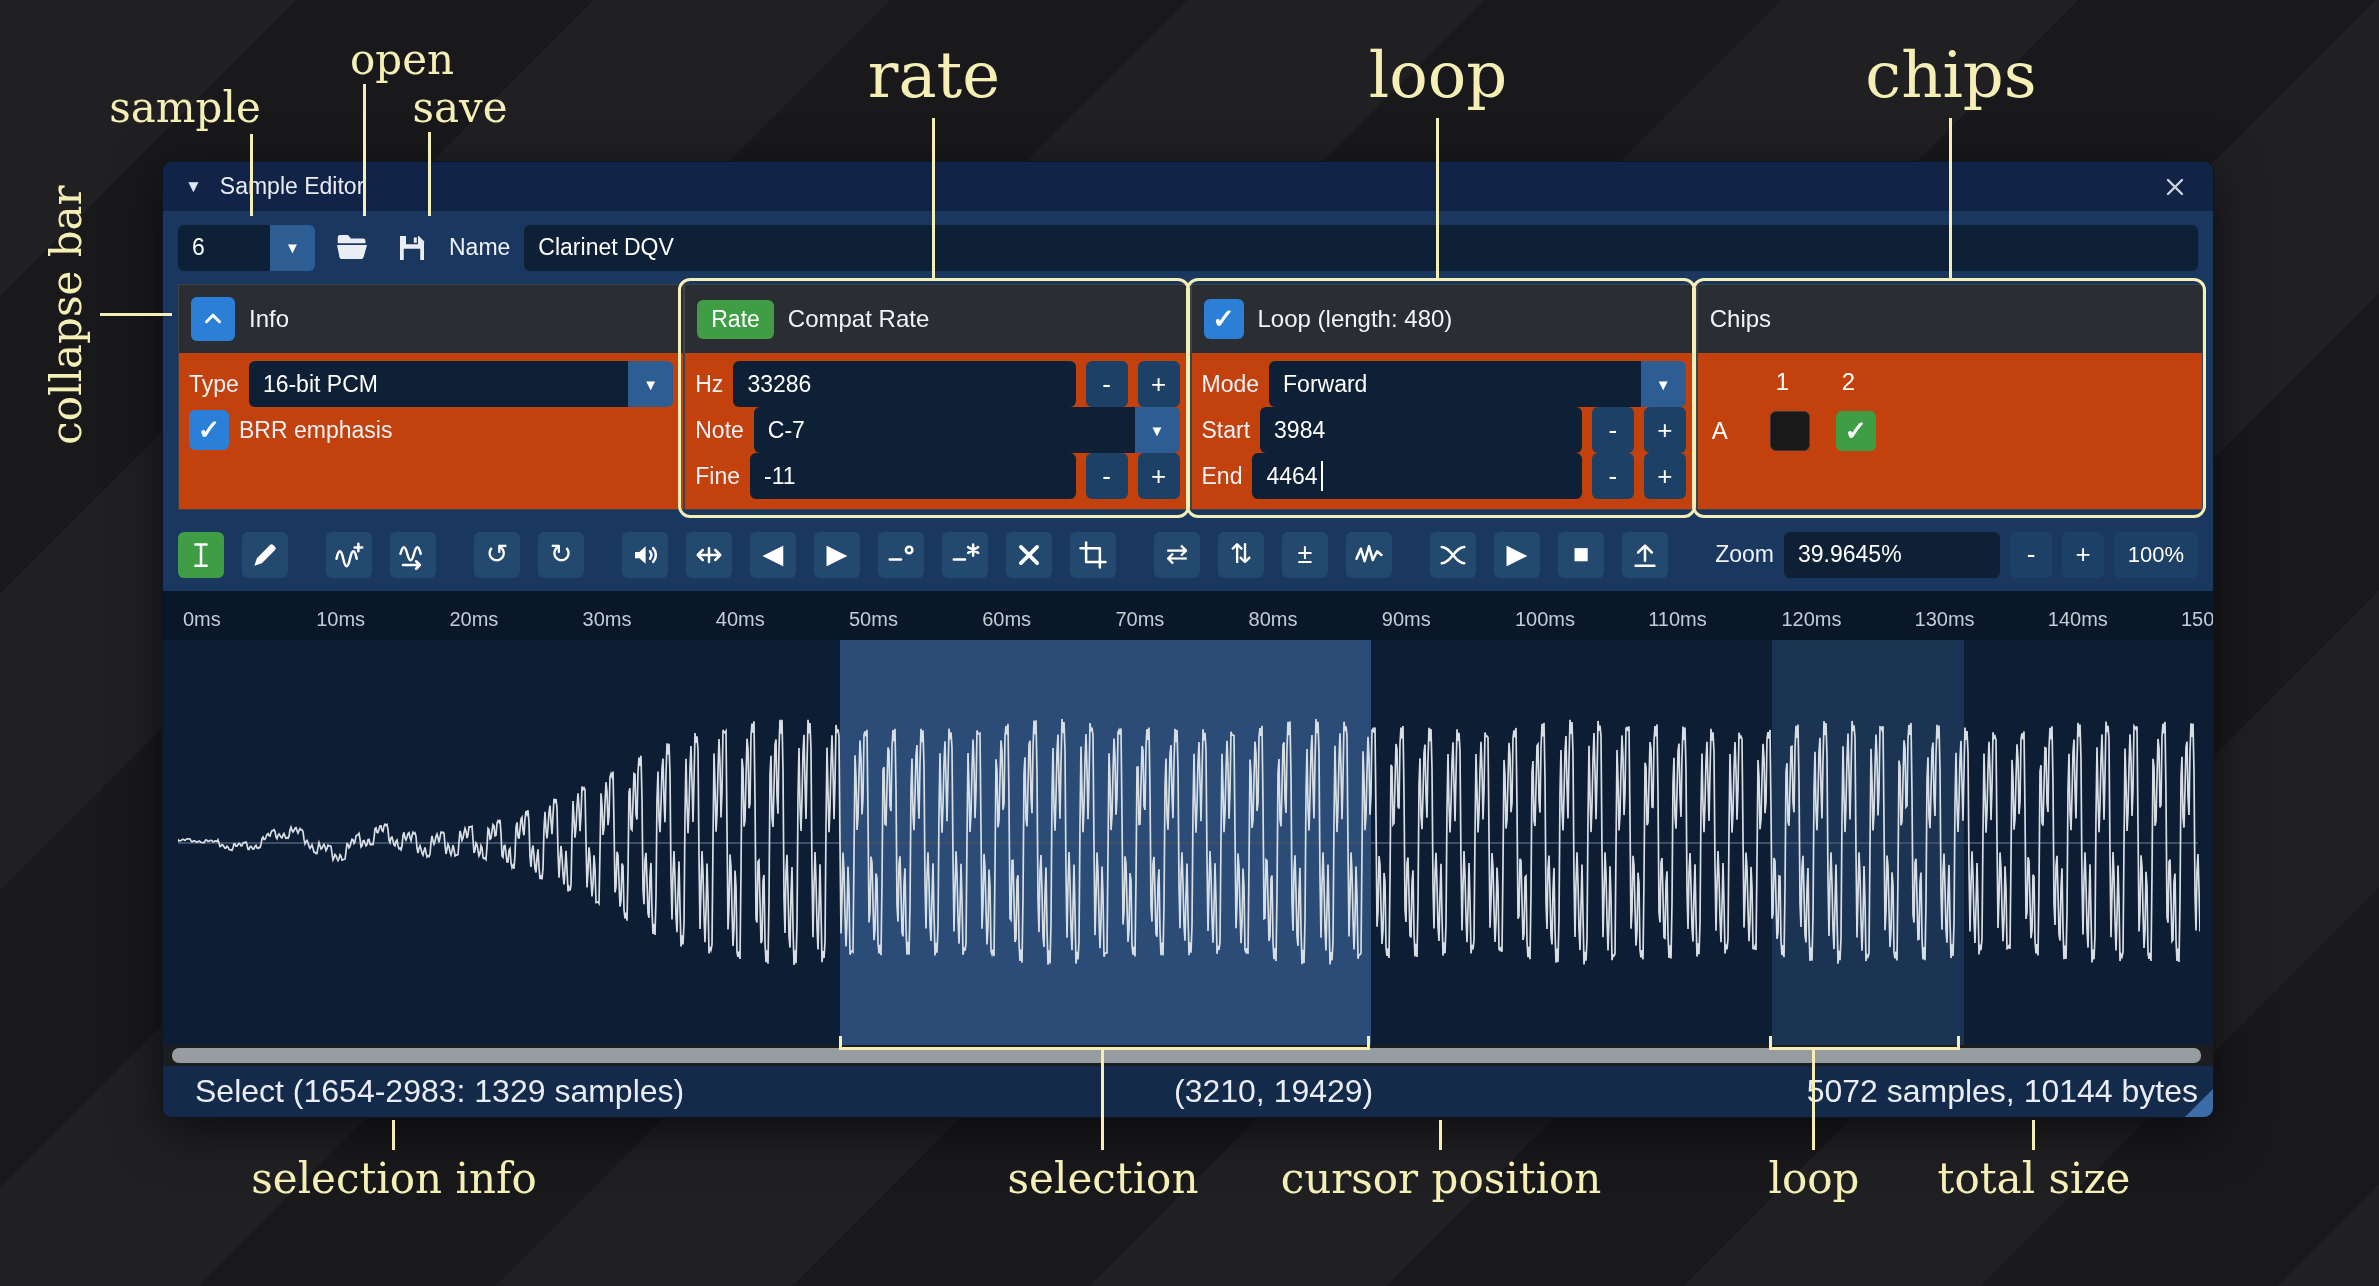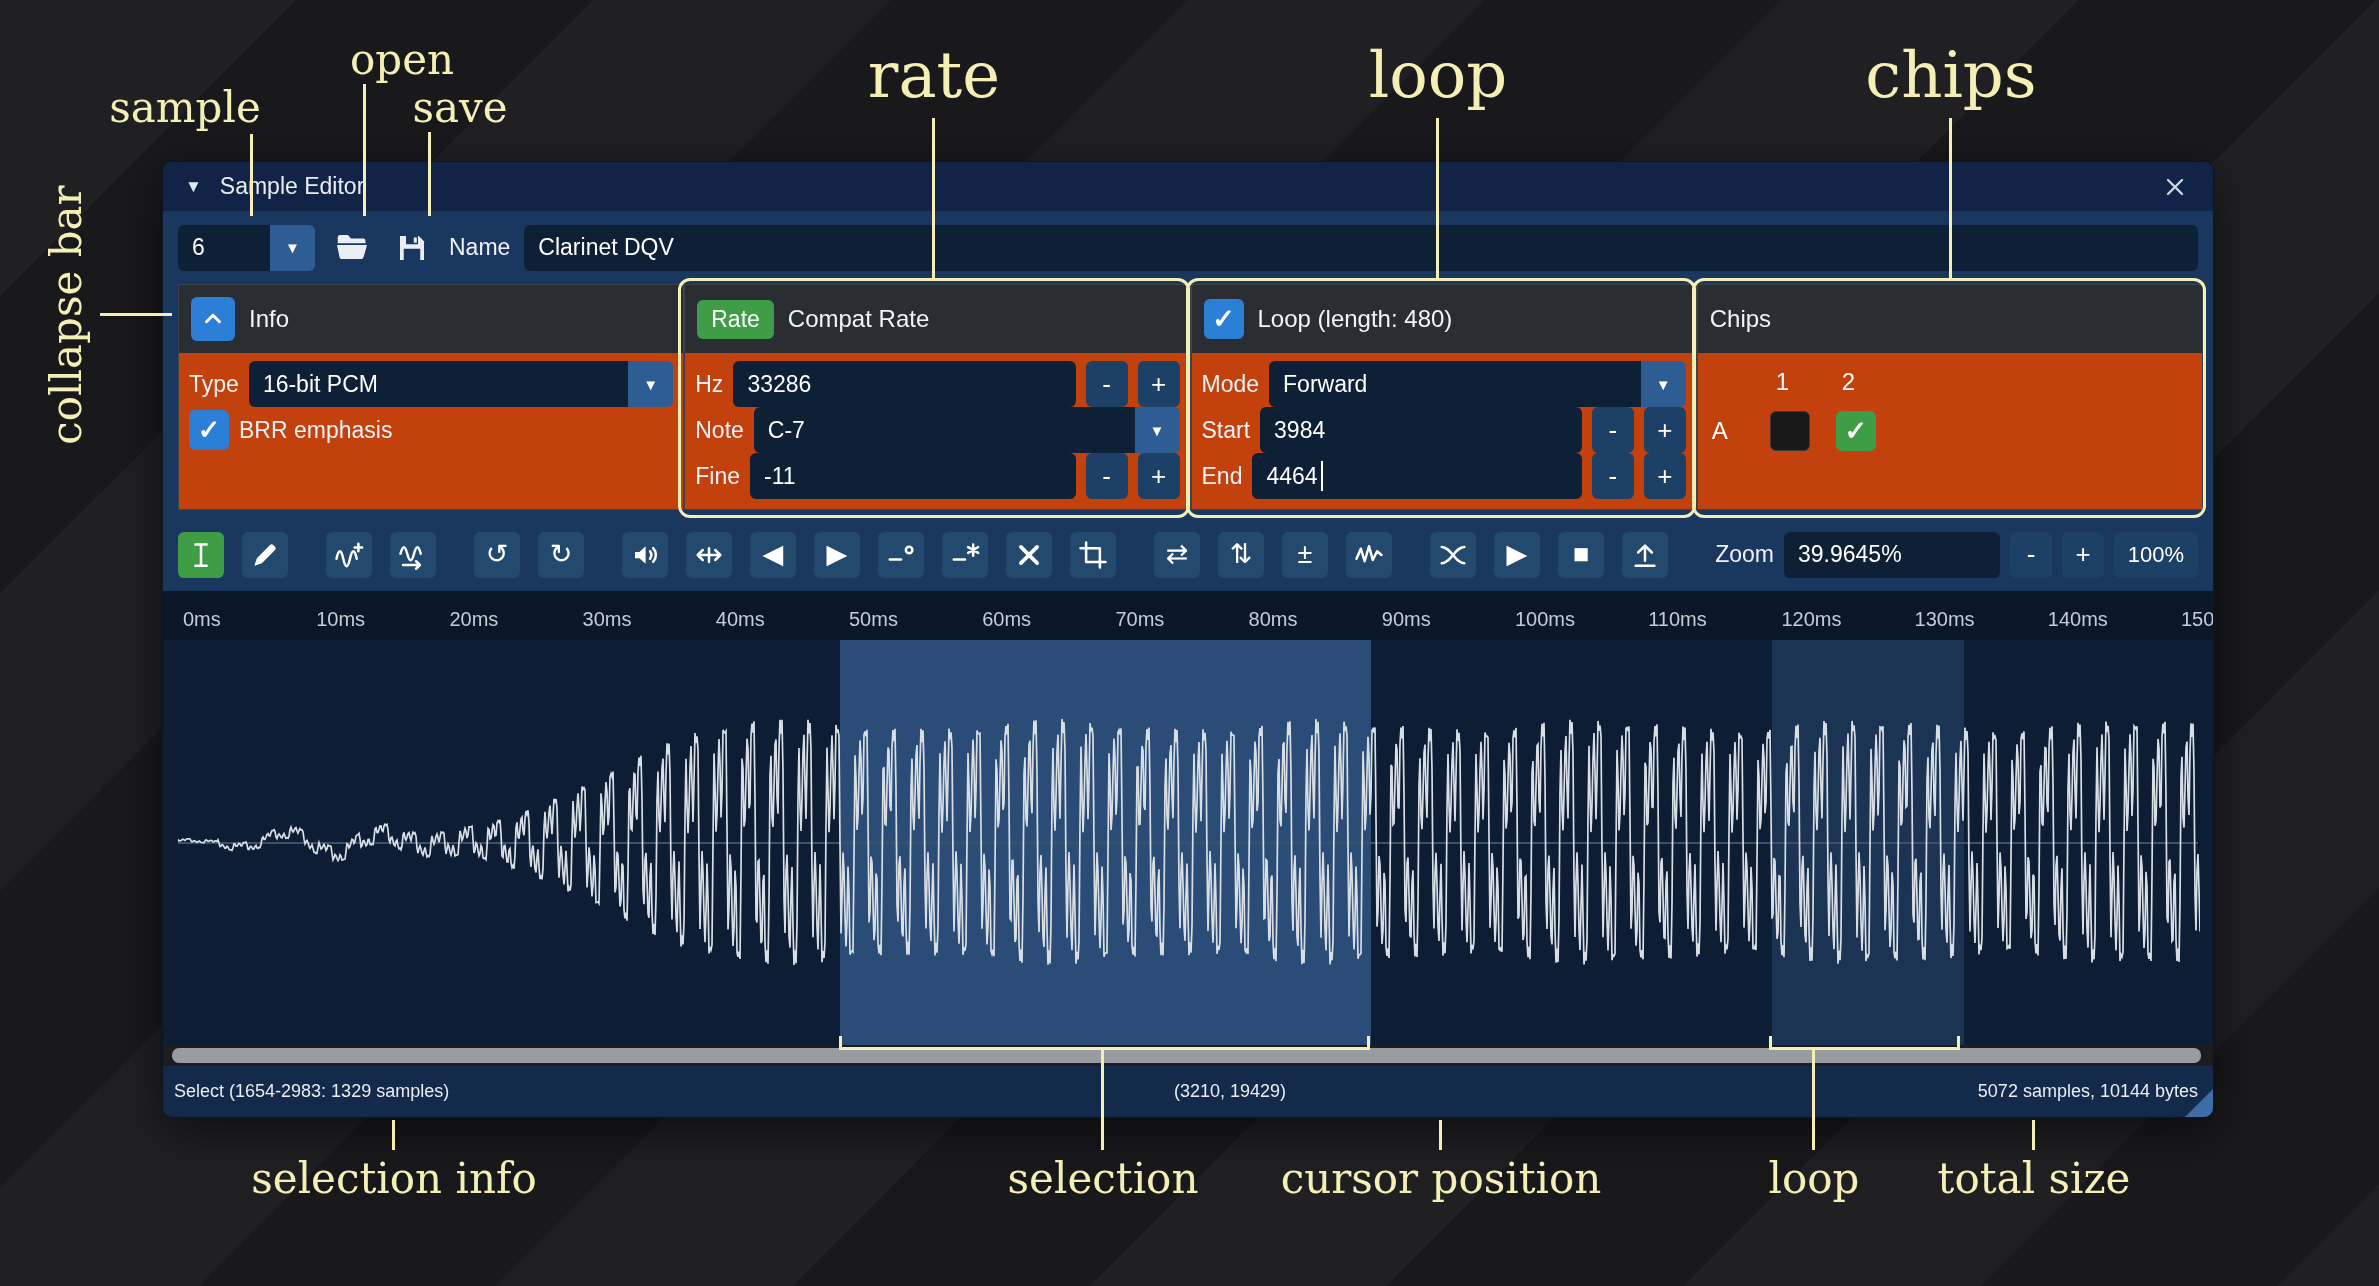--- a/index.html
+++ b/index.html
@@ -58,21 +58,21 @@
   .ruler{height:49px;flex:0 0 49px;background:#0a1728;position:relative;overflow:hidden}
   .rlabel{position:absolute;bottom:9px;font-size:20px;color:#c4ccd5;white-space:nowrap}
   .wavearea{height:405px;flex:0 0 405px;background:#0d1d33;position:relative;overflow:hidden}
   .region{position:absolute;top:0;bottom:0}
   .region.sel{background:rgba(86,143,213,.42)}
   .region.loopr{background:rgba(86,143,213,.20)}
   .centerline{position:absolute;left:15px;right:15px;top:202px;height:1.5px;background:#3c5068}
   .wavesvg{position:absolute;left:15px;top:0}
   .scrollbar{height:21px;flex:0 0 21px;background:#1d1d1f;position:relative}
   .thumb{position:absolute;left:9px;right:12px;top:3px;bottom:3px;background:#979ca1;border-radius:7px;cursor:pointer}
-  .statusbar{flex:1;background:#142a4b;position:relative;display:flex;align-items:center;padding:0 11px;font-size:18px}
+  .statusbar{flex:1;background:#142a4b;position:relative;display:flex;align-items:center;padding:0 32px;font-size:32px}
   .statusbar .cursorpos{position:absolute;left:1011px}
   .statusbar .totalsize{position:absolute;right:15px}
   .grip{position:absolute;right:0;bottom:0;width:0;height:0;border-left:28px solid transparent;border-bottom:28px solid #3e6ca6;cursor:nwse-resize}
   
   .overlay{position:absolute;inset:0;pointer-events:none;z-index:40}
   .ann{position:absolute;color:#f5efb6;font-family:"DejaVu Serif",serif;transform:translate(-50%,-50%);white-space:nowrap}
   .ann.small{font-size:42px}
   .ann.big{font-size:64px}
   .ann.vert{transform:translate(-50%,-50%) rotate(-90deg)}
   .vline{position:absolute;width:3px;background:#f5efb6}

